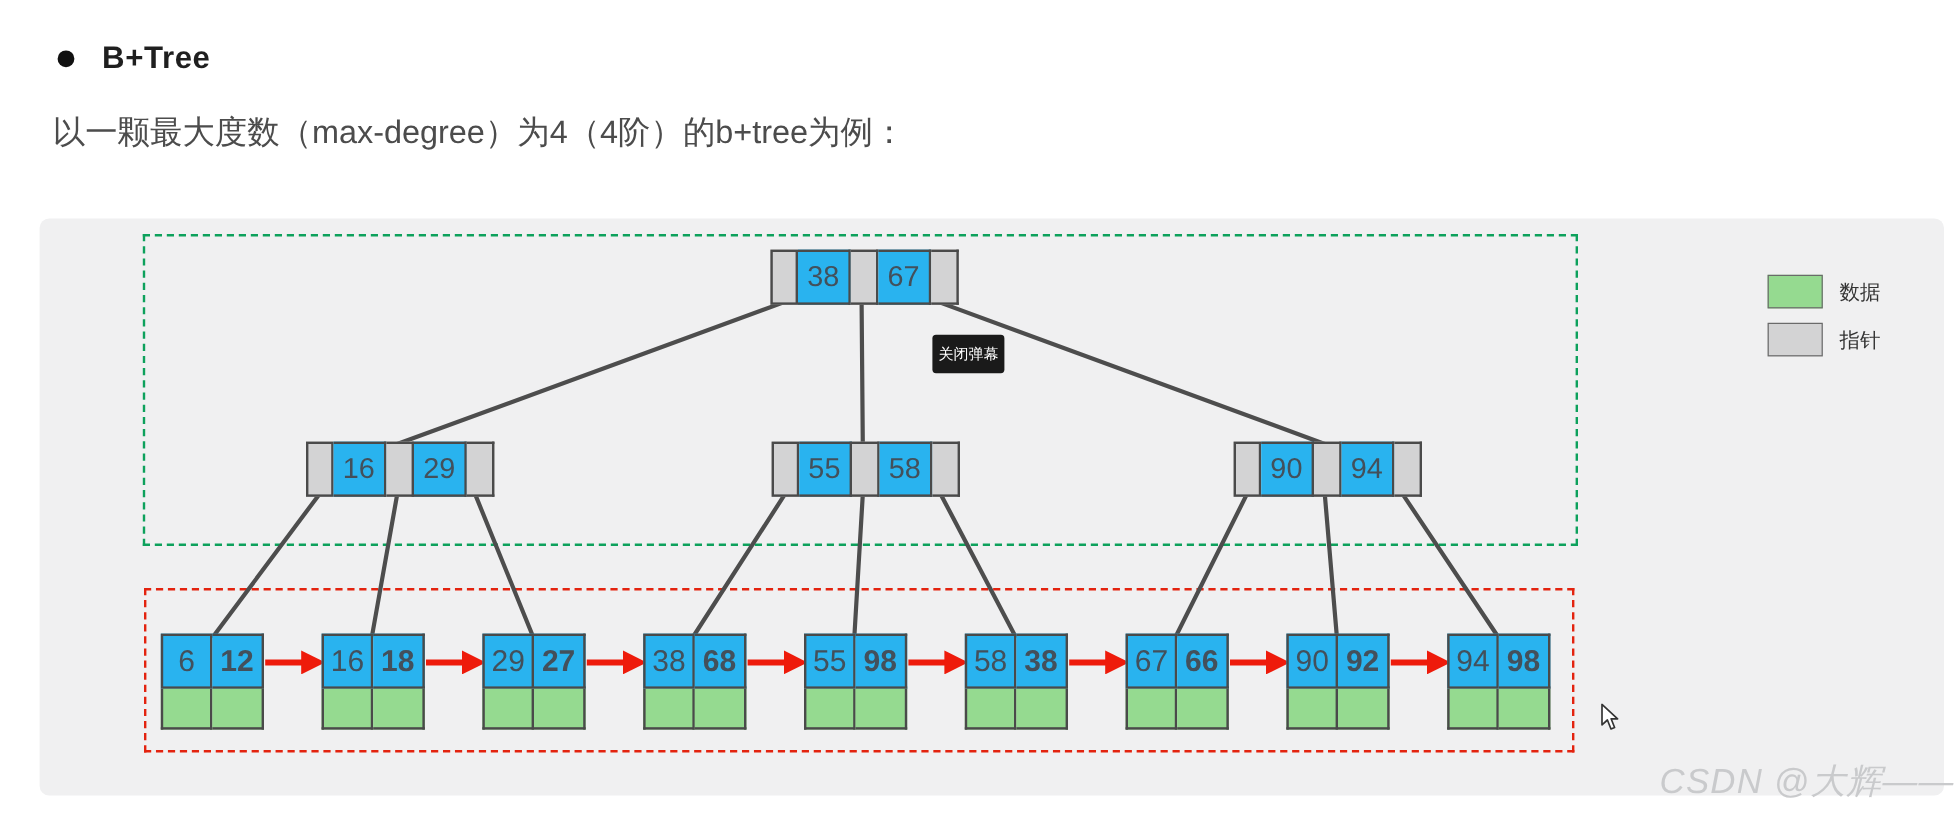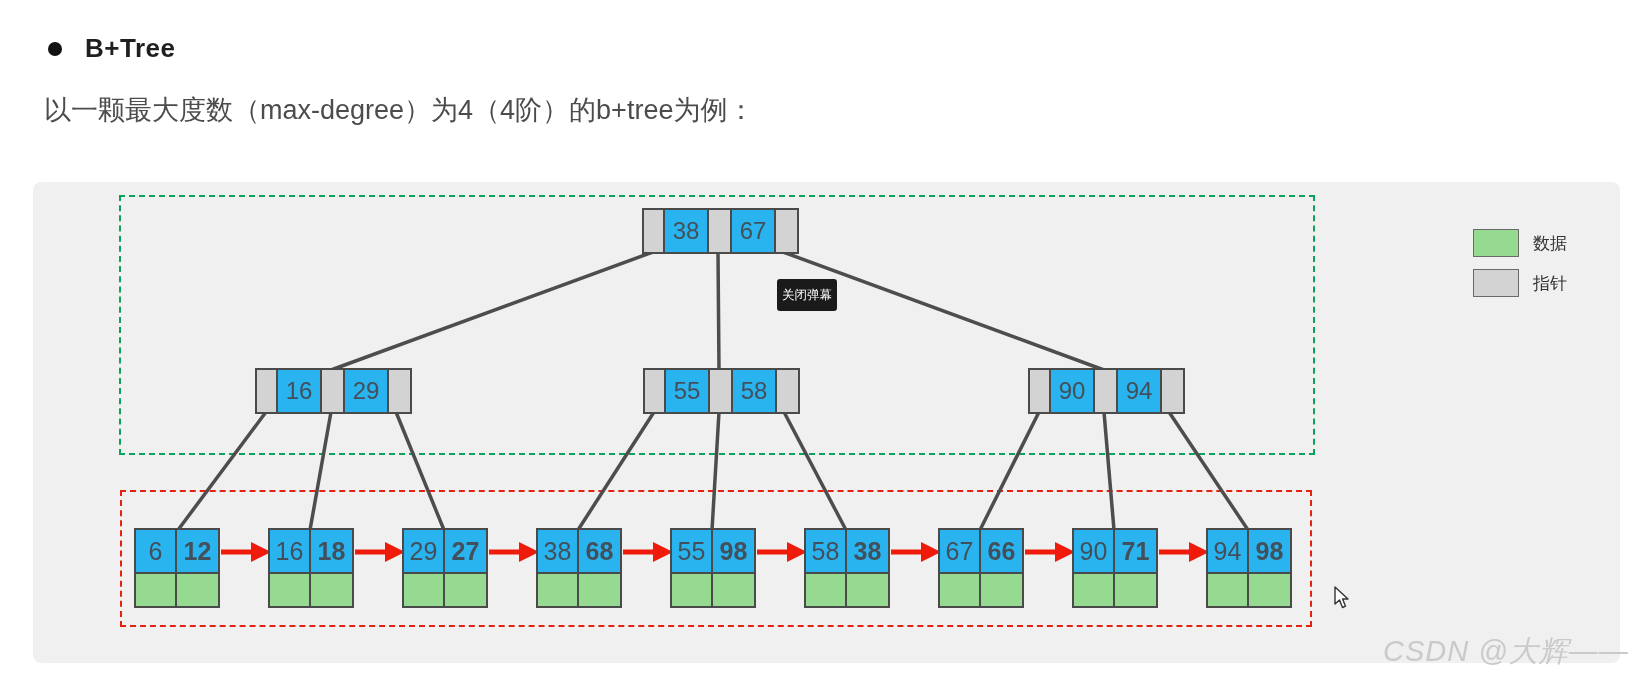--- a/index.html
+++ b/index.html
@@ -197,21 +197,21 @@
       <div class="cell">66</div>
     </div>
   <div class="leaf-data">
       <div class="cell"></div>
       <div class="cell"></div>
     </div>
 </div>
 <div class="leaf" style="left:1072px">
   <div class="leaf-keys">
       <div class="cell">90</div>
-      <div class="cell">71</div>
+      <div class="cell">92</div>
     </div>
   <div class="leaf-data">
       <div class="cell"></div>
       <div class="cell"></div>
     </div>
 </div>
 <div class="leaf" style="left:1206px">
   <div class="leaf-keys">
       <div class="cell">94</div>
       <div class="cell">98</div>

